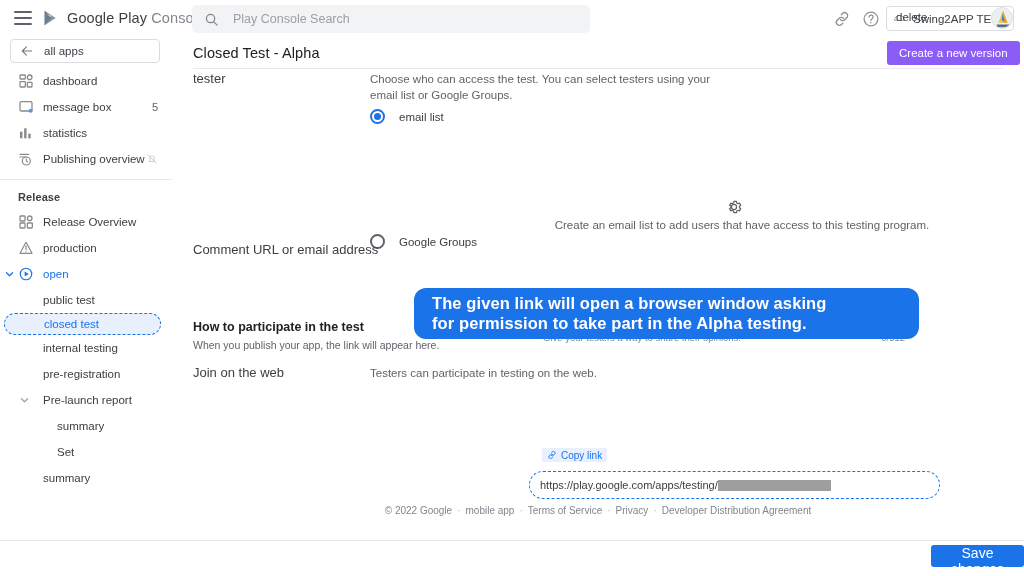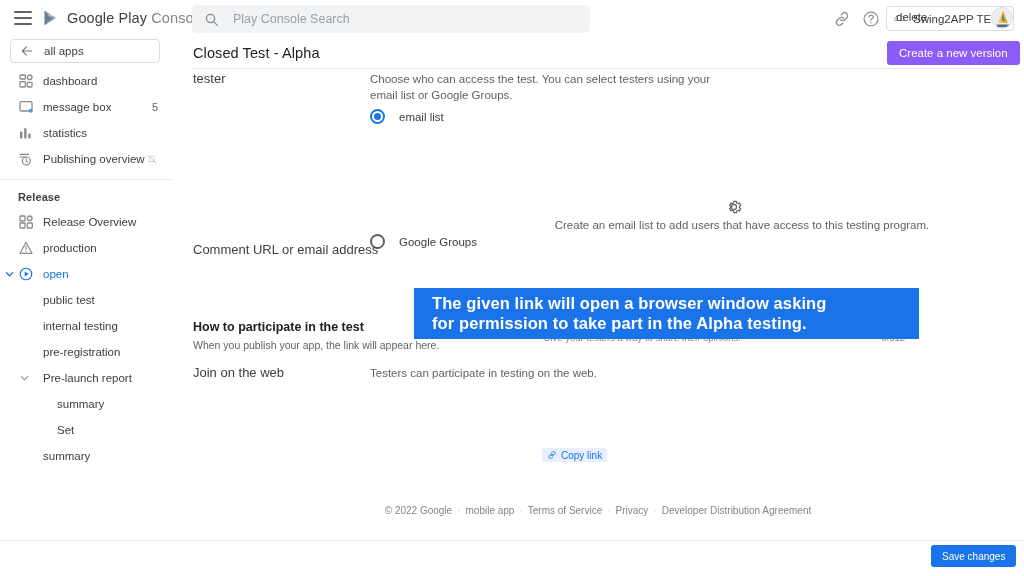--- a/index.html
+++ b/index.html
@@ -109,37 +109,37 @@
   .copylink .ci { width:10px; height:10px; }
   .copylink .cl { font-size:10px; color:#1a73e8; white-space:nowrap; }
 
   .urlbox { position:absolute; left:357px; top:403px; width:411px; height:28px;
             border:1.6px dashed #1a73e8; border-radius:14px; display:flex; align-items:center; padding-left:10px; }
   .urlbox .u { font-size:11px; color:#3c4043; white-space:nowrap; }
   .urlbox .ured { display:inline-block; width:113px; height:11px; background:#9e9e9e; vertical-align:-1px; }
 
   
   .callout { position:absolute; left:414px; top:288px; width:505px; height:51px;
-             background:#1a73e8; border-radius:0; display:flex; align-items:center;
+             background:#1a73e8; border-radius:12px; display:flex; align-items:center;
              padding:0 18px; z-index:20; }
   .callout .ct { color:#fff; font-size:16.5px; font-weight:700; line-height:1.17; letter-spacing:.1px; }
 
   
   .footer { position:absolute; left:172px; top:505px; width:852px; text-align:center;
             font-size:10px; color:#80868b; }
   .footer span.sepdot { color:#bdc1c6; padding:0 5px; }
   .footer a { color:#80868b; text-decoration:none; cursor:pointer; }
 
   
   .bottombar { position:absolute; left:0; top:540px; width:1024px; height:36px; background:#fff;
                border-top:1px solid #e8eaed; }
   .btn-del { position:absolute; left:890px; top:10px; font-size:11.5px; color:#3c4043; background:none;
              border:none; font-family:inherit; cursor:pointer; }
   .btn-save { position:absolute; left:931px; top:545px; height:22px; background:#1a73e8; color:#fff; border:none;
-              border-radius:3px; font-size:10px; font-weight:500; padding:0 11px; font-family:inherit; cursor:pointer; }
+              border-radius:3px; font-size:14px; font-weight:500; padding:0 11px; font-family:inherit; cursor:pointer; }
 
   
   .scroll-track { position:absolute; left:1016px; top:68px; width:8px; height:467px; background:transparent; }
 </style>
 </head>
 <body>
 
 <div id="app">
 
   <div class="topbar">
@@ -285,20 +285,23 @@
         <circle cx="12" cy="12" r="8.6" fill="none" stroke="#1a73e8" stroke-width="1.8"></circle>
         <path d="M10 8.4 L16 12 L10 15.6 Z" fill="#1a73e8"></path>
       </svg>
       <span class="lbl">open</span>
     </div>
 
     <div class="nav-item sub">
       <span class="lbl">public test</span>
     </div>
 
+    <div class="nav-item highlight">
+      <span class="lbl">closed test</span>
+    </div>
 
     <div class="nav-item sub">
       <span class="lbl">internal testing</span>
     </div>
 
     <div class="nav-item sub">
       <span class="lbl">pre-registration</span>
     </div>
 
     <div class="nav-item sub">
@@ -363,20 +366,24 @@
     <div class="para" style="left:198px; top:297px; width:330px;">Testers can participate in testing on the web.</div>
 
     <div class="copylink">
       <svg class="ci" viewBox="0 0 24 24">
         <path d="M10 13a4 4 0 0 0 5.7 0l2.6-2.6a4 4 0 1 0-5.7-5.7L11 6.3" fill="none" stroke="#1a73e8" stroke-width="2.2" stroke-linecap="round"></path>
         <path d="M14 11a4 4 0 0 0-5.7 0l-2.6 2.6a4 4 0 1 0 5.7 5.7L13 17.7" fill="none" stroke="#1a73e8" stroke-width="2.2" stroke-linecap="round"></path>
       </svg>
       <span class="cl">Copy link</span>
     </div>
 
+    <div class="urlbox">
+      <span class="u">https://play.google.com/apps/testing/</span>
+        <span class="ured"></span>
+    </div>
   </div>
 
   <div class="callout">
     <div class="ct">
       <div>The given link will open a browser window asking</div>
       <div>for permission to take part in the Alpha testing.</div>
     </div>
   </div>
 
   <div class="footer">

